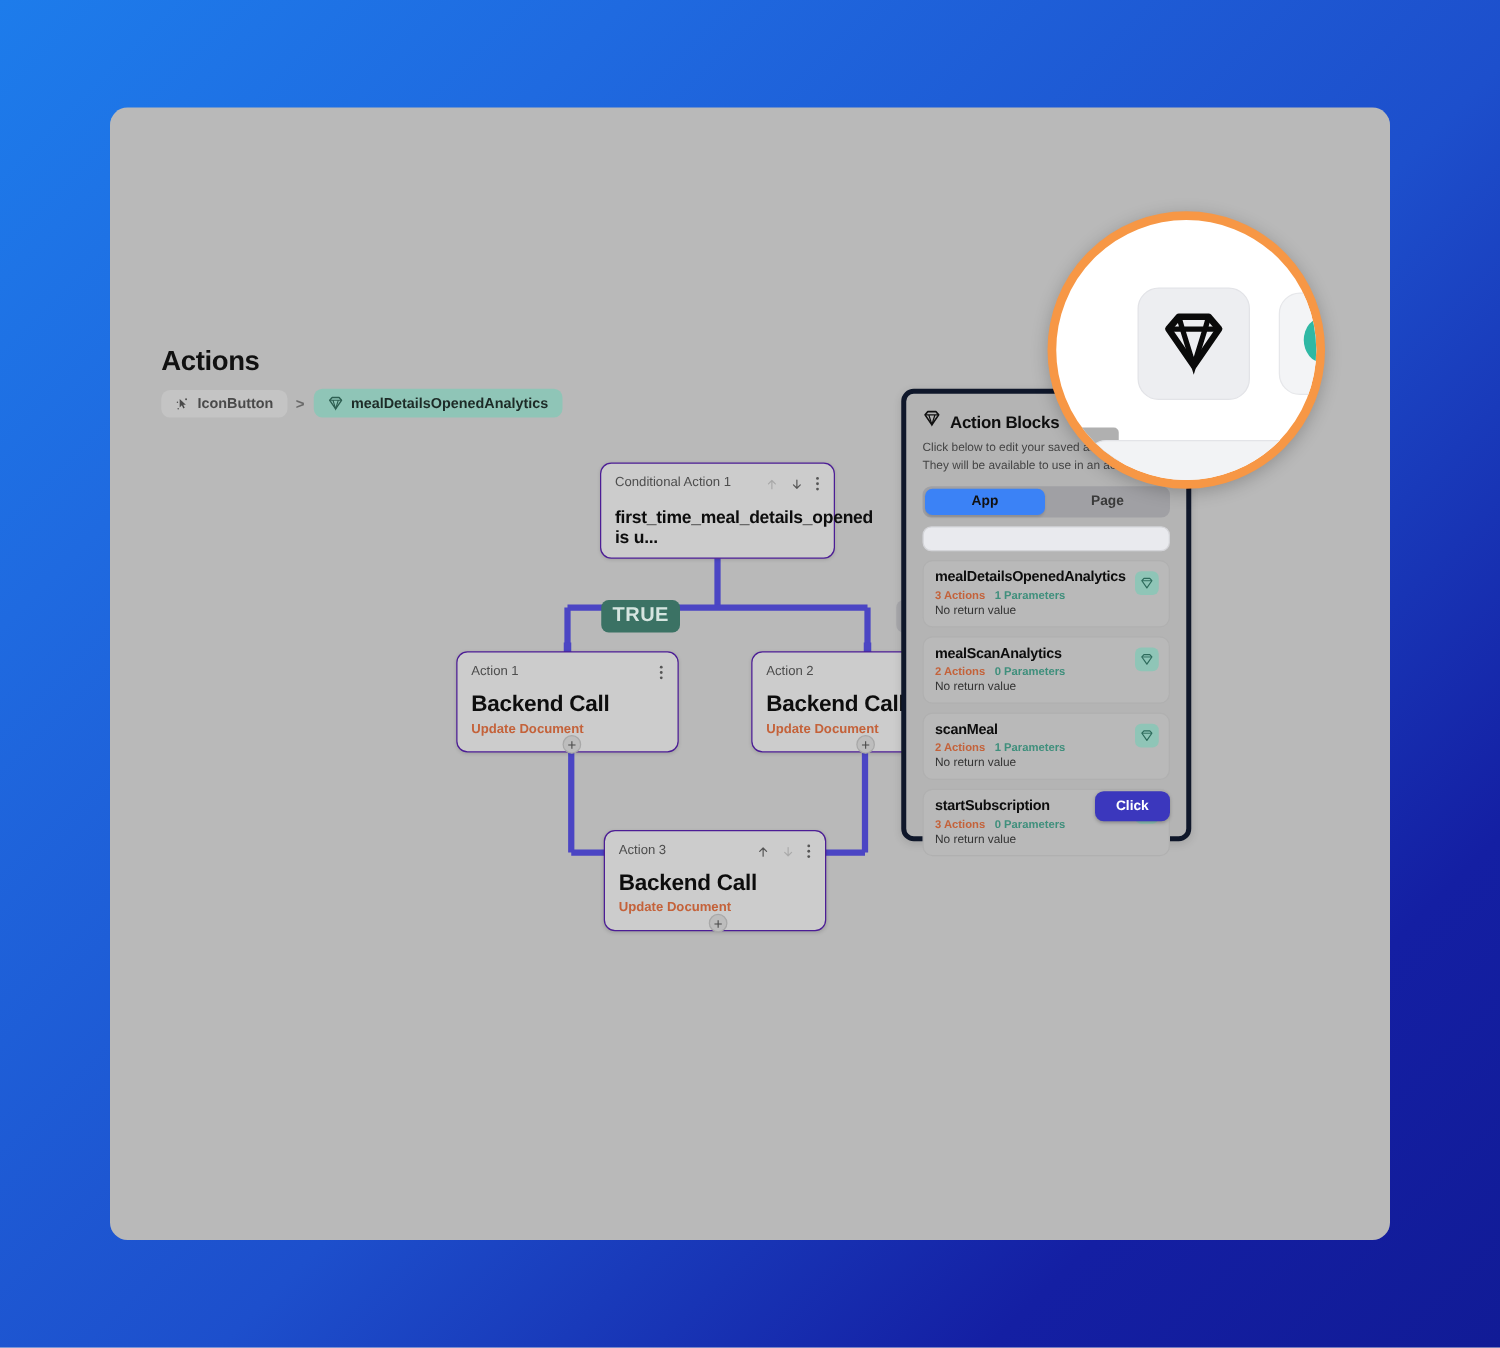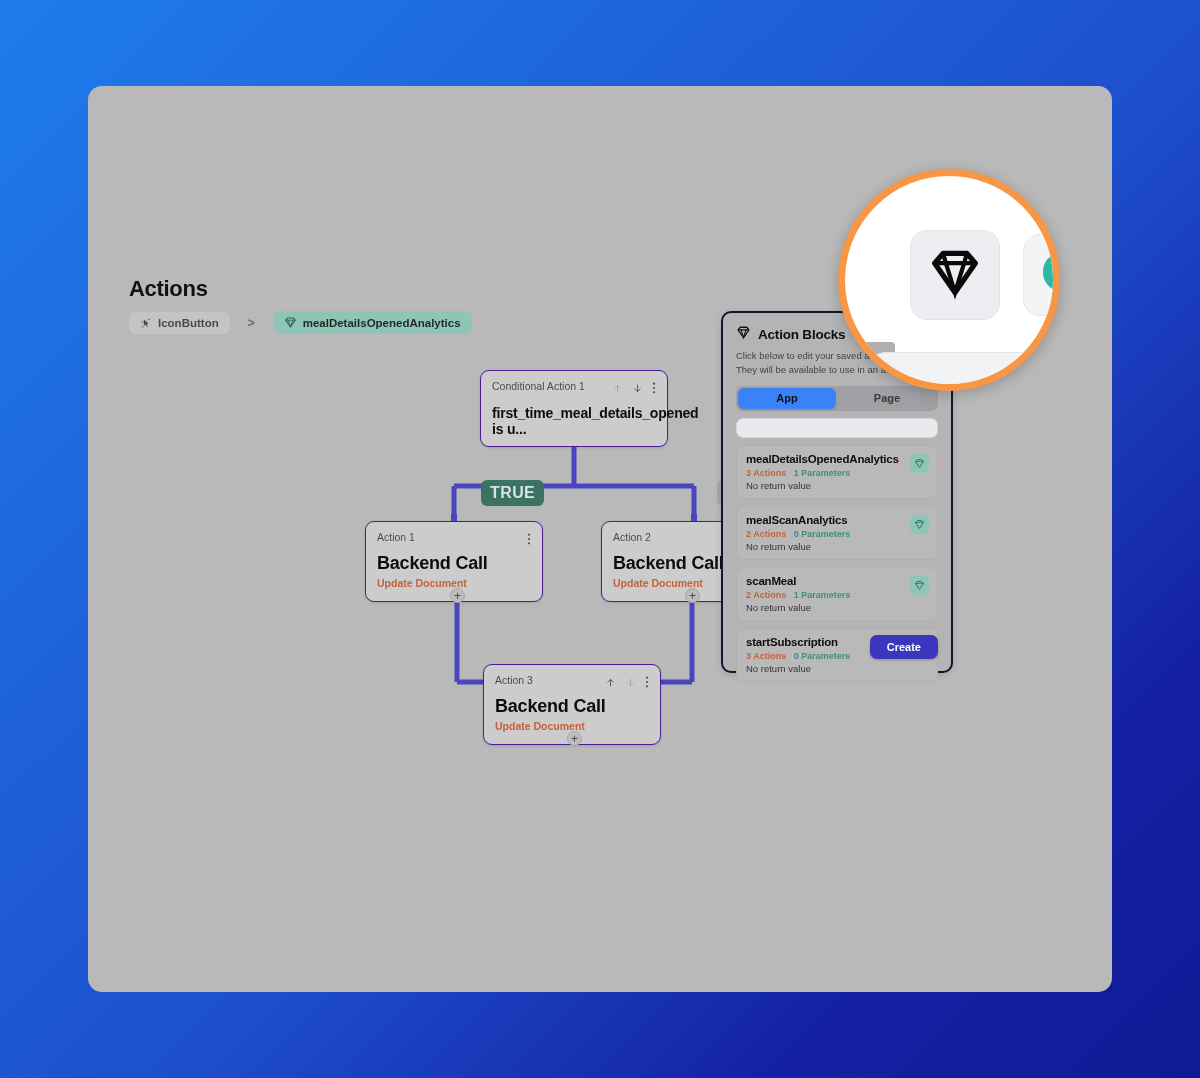--- a/index.html
+++ b/index.html
@@ -17,21 +17,21 @@
     width:1024px; height:906px;
     background:#b9b9b9; border-radius:14px;
     overflow:hidden;
   }
 
   
   #page-title {
     position:absolute; left:41px; top:190px;
     font-size:22px; font-weight:bold; color:#111; letter-spacing:-.3px;
   }
-  #breadcrumb { position:absolute; left:41px; top:225px; display:flex; align-items:center; gap:18px; }
+  #breadcrumb { position:absolute; left:41px; top:225px; display:flex; align-items:center; gap:7px; }
   .crumb {
     display:flex; align-items:center; gap:6px;
     padding:5px 11px; border-radius:7px; font-size:11.5px; font-weight:bold;
     color:#4a4a4a; background:#c4c4c4;
   }
   .crumb.active { background:#8fc5b7; color:#1d2b27; }
   .crumb-sep { color:#6a6a6a; font-size:12px; font-weight:bold; }
   .crumb svg { display:block; }
 
   
@@ -73,21 +73,21 @@
     position:absolute; width:15px; height:15px; border-radius:50%;
     background:#bdbdbd; border:1px solid #a8a8a8;
     display:flex; align-items:center; justify-content:center;
     font-size:12px; color:#4a4a4a; line-height:1;
   }
 
   
   #panel {
     position:absolute; left:633px; top:225px;
     width:232px; height:362px;
-    background:#b4b4b4; border:2px solid #0f172a; border-radius:10px;
+    background:#b4b4b4; border:4px solid #0f172a; border-radius:10px;
     box-shadow:0 2px 7px rgba(0,0,0,.12);
     padding:12px 13px;
   }
   #panel-head { display:flex; align-items:center; gap:7px; }
   #panel-title { font-size:13.5px; font-weight:bold; color:#0f0f0f; letter-spacing:-.2px; }
   #panel-desc { margin-top:5px; font-size:9.5px; color:#444; line-height:1.45; }
 
   #tabs {
     margin-top:9px; height:25px; border-radius:7px; background:#a0a0a4;
     display:flex; padding:2px; gap:2px;
@@ -380,21 +380,21 @@
         <div class="block-ret">No return value</div>
         <div class="block-icon">
           <svg width="11" height="11" viewBox="0 0 16 16">
               <path d="M2.2 5.2 L4.6 2.4 L11.4 2.4 L13.8 5.2 L8 13.6 Z" fill="none" stroke="#2e6b5c" stroke-width="1.4" stroke-linejoin="round"></path>
               <path d="M2.2 5.2 L13.8 5.2" stroke="#2e6b5c" stroke-width="1.1"></path>
             </svg>
         </div>
       </div>
     </div>
 
-    <button id="create-btn">Create</button>
+    <button id="create-btn">Click</button>
   </div>
 </div>
 
 <div id="magnifier">
   <div id="mag-inner">
     <div id="mag-ghost">
       <div>saved</div>
       <div>n actio</div>
     </div>
     <div id="mag-tile2"></div>

